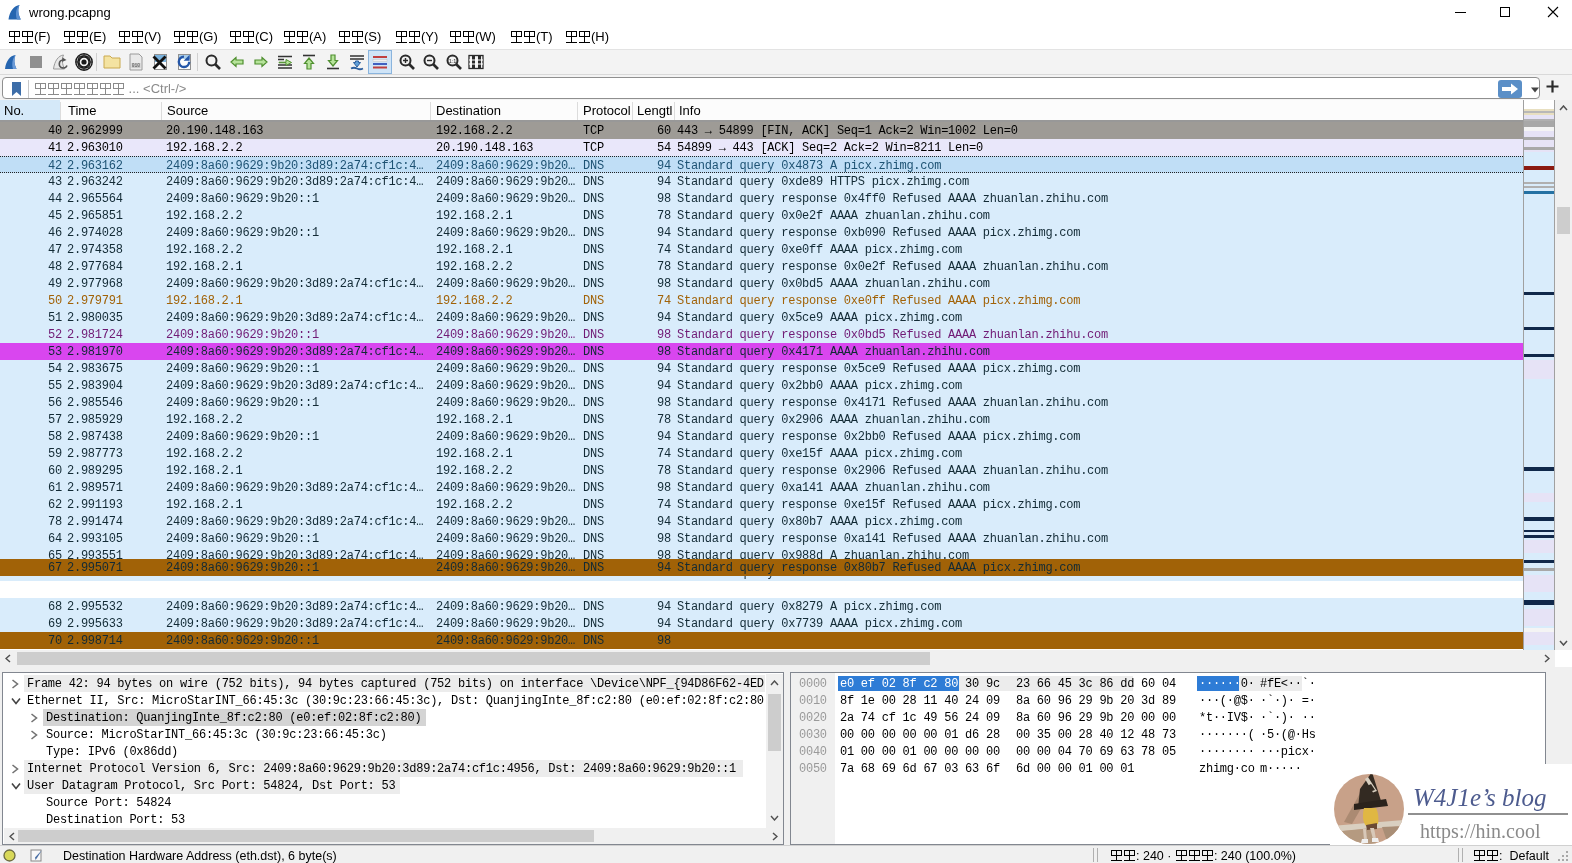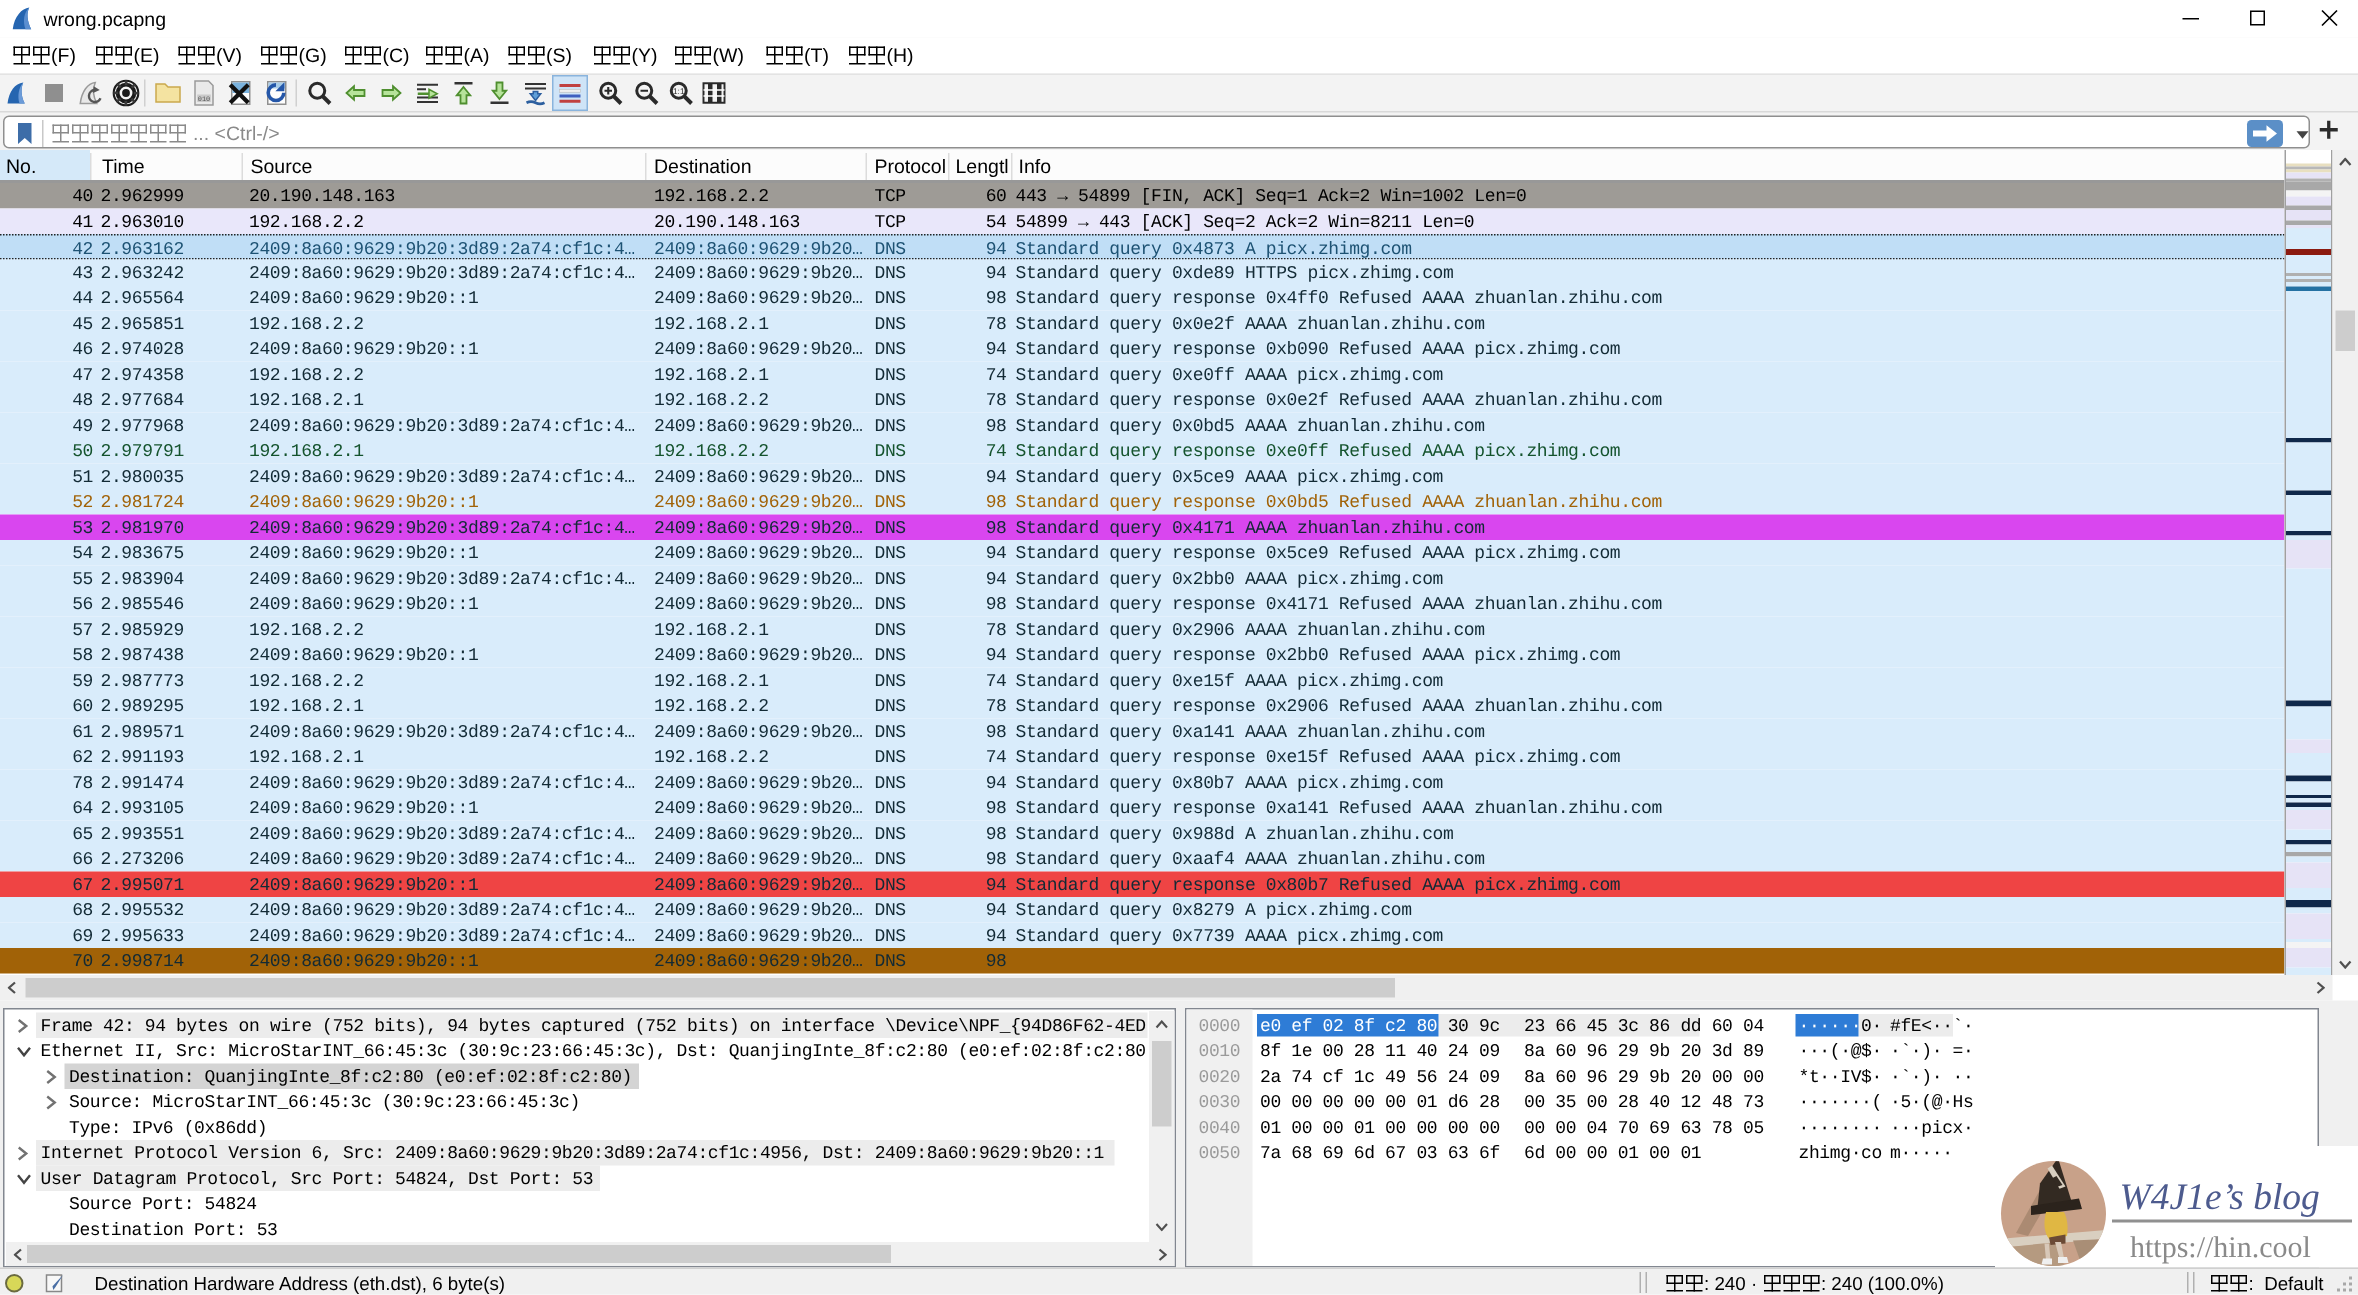--- a/index.html
+++ b/index.html
@@ -211,38 +211,38 @@
     <div class="prow mono" style="top:22px;background:#9e9b96;color:#000"><span class="c-no">40</span><span class="c-t">2.962999</span><span class="c-s">20.190.148.163</span><span class="c-d">192.168.2.2</span><span class="c-p">TCP</span><span class="c-l">60</span><span class="c-i">443 → 54899 [FIN, ACK] Seq=1 Ack=2 Win=1002 Len=0</span></div>
     <div class="prow mono" style="top:39px;background:#e9e7fa;color:#000"><span class="c-no">41</span><span class="c-t">2.963010</span><span class="c-s">192.168.2.2</span><span class="c-d">20.190.148.163</span><span class="c-p">TCP</span><span class="c-l">54</span><span class="c-i">54899 → 443 [ACK] Seq=2 Ack=2 Win=8211 Len=0</span></div>
     <div class="prow mono" style="top:56px;height:17px;background:#c0def6;border-top:1px dotted #222;border-bottom:1px dotted #222;color:#1d5273"><span class="c-no">42</span><span class="c-t">2.963162</span><span class="c-s">2409:8a60:9629:9b20:3d89:2a74:cf1c:4…</span><span class="c-d">2409:8a60:9629:9b20…</span><span class="c-p">DNS</span><span class="c-l">94</span><span class="c-i">Standard query 0x4873 A picx.zhimg.com</span></div>
     <div class="prow mono" style="top:73px;background:#d9ecfb;color:#122a35"><span class="c-no">43</span><span class="c-t">2.963242</span><span class="c-s">2409:8a60:9629:9b20:3d89:2a74:cf1c:4…</span><span class="c-d">2409:8a60:9629:9b20…</span><span class="c-p">DNS</span><span class="c-l">94</span><span class="c-i">Standard query 0xde89 HTTPS picx.zhimg.com</span></div>
     <div class="prow mono" style="top:90px;background:#d9ecfb;color:#122a35"><span class="c-no">44</span><span class="c-t">2.965564</span><span class="c-s">2409:8a60:9629:9b20::1</span><span class="c-d">2409:8a60:9629:9b20…</span><span class="c-p">DNS</span><span class="c-l">98</span><span class="c-i">Standard query response 0x4ff0 Refused AAAA zhuanlan.zhihu.com</span></div>
     <div class="prow mono" style="top:107px;background:#d9ecfb;color:#122a35"><span class="c-no">45</span><span class="c-t">2.965851</span><span class="c-s">192.168.2.2</span><span class="c-d">192.168.2.1</span><span class="c-p">DNS</span><span class="c-l">78</span><span class="c-i">Standard query 0x0e2f AAAA zhuanlan.zhihu.com</span></div>
     <div class="prow mono" style="top:124px;background:#d9ecfb;color:#122a35"><span class="c-no">46</span><span class="c-t">2.974028</span><span class="c-s">2409:8a60:9629:9b20::1</span><span class="c-d">2409:8a60:9629:9b20…</span><span class="c-p">DNS</span><span class="c-l">94</span><span class="c-i">Standard query response 0xb090 Refused AAAA picx.zhimg.com</span></div>
     <div class="prow mono" style="top:141px;background:#d9ecfb;color:#122a35"><span class="c-no">47</span><span class="c-t">2.974358</span><span class="c-s">192.168.2.2</span><span class="c-d">192.168.2.1</span><span class="c-p">DNS</span><span class="c-l">74</span><span class="c-i">Standard query 0xe0ff AAAA picx.zhimg.com</span></div>
     <div class="prow mono" style="top:158px;background:#d9ecfb;color:#122a35"><span class="c-no">48</span><span class="c-t">2.977684</span><span class="c-s">192.168.2.1</span><span class="c-d">192.168.2.2</span><span class="c-p">DNS</span><span class="c-l">78</span><span class="c-i">Standard query response 0x0e2f Refused AAAA zhuanlan.zhihu.com</span></div>
     <div class="prow mono" style="top:175px;background:#d9ecfb;color:#122a35"><span class="c-no">49</span><span class="c-t">2.977968</span><span class="c-s">2409:8a60:9629:9b20:3d89:2a74:cf1c:4…</span><span class="c-d">2409:8a60:9629:9b20…</span><span class="c-p">DNS</span><span class="c-l">98</span><span class="c-i">Standard query 0x0bd5 AAAA zhuanlan.zhihu.com</span></div>
-    <div class="prow mono" style="top:192px;background:#d9ecfb;color:#14532d"><span class="c-no">50</span><span class="c-t">2.979791</span><span class="c-s">192.168.2.1</span><span class="c-d">192.168.2.2</span><span class="c-p">DNS</span><span class="c-l">74</span><span class="c-i">Standard query response 0xe0ff Refused AAAA picx.zhimg.com</span></div>
+    <div class="prow mono" style="top:192px;background:#d9ecfb;color:#a16207"><span class="c-no">50</span><span class="c-t">2.979791</span><span class="c-s">192.168.2.1</span><span class="c-d">192.168.2.2</span><span class="c-p">DNS</span><span class="c-l">74</span><span class="c-i">Standard query response 0xe0ff Refused AAAA picx.zhimg.com</span></div>
     <div class="prow mono" style="top:209px;background:#d9ecfb;color:#122a35"><span class="c-no">51</span><span class="c-t">2.980035</span><span class="c-s">2409:8a60:9629:9b20:3d89:2a74:cf1c:4…</span><span class="c-d">2409:8a60:9629:9b20…</span><span class="c-p">DNS</span><span class="c-l">94</span><span class="c-i">Standard query 0x5ce9 AAAA picx.zhimg.com</span></div>
-    <div class="prow mono" style="top:226px;background:#d9ecfb;color:#a16207"><span class="c-no">52</span><span class="c-t">2.981724</span><span class="c-s">2409:8a60:9629:9b20::1</span><span class="c-d">2409:8a60:9629:9b20…</span><span class="c-p">DNS</span><span class="c-l">98</span><span class="c-i">Standard query response 0x0bd5 Refused AAAA zhuanlan.zhihu.com</span></div>
+    <div class="prow mono" style="top:226px;background:#d9ecfb;color:#701a75"><span class="c-no">52</span><span class="c-t">2.981724</span><span class="c-s">2409:8a60:9629:9b20::1</span><span class="c-d">2409:8a60:9629:9b20…</span><span class="c-p">DNS</span><span class="c-l">98</span><span class="c-i">Standard query response 0x0bd5 Refused AAAA zhuanlan.zhihu.com</span></div>
     <div class="prow mono" style="top:243px;background:#d946ef;color:#122a35"><span class="c-no">53</span><span class="c-t">2.981970</span><span class="c-s">2409:8a60:9629:9b20:3d89:2a74:cf1c:4…</span><span class="c-d">2409:8a60:9629:9b20…</span><span class="c-p">DNS</span><span class="c-l">98</span><span class="c-i">Standard query 0x4171 AAAA zhuanlan.zhihu.com</span></div>
     <div class="prow mono" style="top:260px;background:#d9ecfb;color:#122a35"><span class="c-no">54</span><span class="c-t">2.983675</span><span class="c-s">2409:8a60:9629:9b20::1</span><span class="c-d">2409:8a60:9629:9b20…</span><span class="c-p">DNS</span><span class="c-l">94</span><span class="c-i">Standard query response 0x5ce9 Refused AAAA picx.zhimg.com</span></div>
     <div class="prow mono" style="top:277px;background:#d9ecfb;color:#122a35"><span class="c-no">55</span><span class="c-t">2.983904</span><span class="c-s">2409:8a60:9629:9b20:3d89:2a74:cf1c:4…</span><span class="c-d">2409:8a60:9629:9b20…</span><span class="c-p">DNS</span><span class="c-l">94</span><span class="c-i">Standard query 0x2bb0 AAAA picx.zhimg.com</span></div>
     <div class="prow mono" style="top:294px;background:#d9ecfb;color:#122a35"><span class="c-no">56</span><span class="c-t">2.985546</span><span class="c-s">2409:8a60:9629:9b20::1</span><span class="c-d">2409:8a60:9629:9b20…</span><span class="c-p">DNS</span><span class="c-l">98</span><span class="c-i">Standard query response 0x4171 Refused AAAA zhuanlan.zhihu.com</span></div>
     <div class="prow mono" style="top:311px;background:#d9ecfb;color:#122a35"><span class="c-no">57</span><span class="c-t">2.985929</span><span class="c-s">192.168.2.2</span><span class="c-d">192.168.2.1</span><span class="c-p">DNS</span><span class="c-l">78</span><span class="c-i">Standard query 0x2906 AAAA zhuanlan.zhihu.com</span></div>
     <div class="prow mono" style="top:328px;background:#d9ecfb;color:#122a35"><span class="c-no">58</span><span class="c-t">2.987438</span><span class="c-s">2409:8a60:9629:9b20::1</span><span class="c-d">2409:8a60:9629:9b20…</span><span class="c-p">DNS</span><span class="c-l">94</span><span class="c-i">Standard query response 0x2bb0 Refused AAAA picx.zhimg.com</span></div>
     <div class="prow mono" style="top:345px;background:#d9ecfb;color:#122a35"><span class="c-no">59</span><span class="c-t">2.987773</span><span class="c-s">192.168.2.2</span><span class="c-d">192.168.2.1</span><span class="c-p">DNS</span><span class="c-l">74</span><span class="c-i">Standard query 0xe15f AAAA picx.zhimg.com</span></div>
     <div class="prow mono" style="top:362px;background:#d9ecfb;color:#122a35"><span class="c-no">60</span><span class="c-t">2.989295</span><span class="c-s">192.168.2.1</span><span class="c-d">192.168.2.2</span><span class="c-p">DNS</span><span class="c-l">78</span><span class="c-i">Standard query response 0x2906 Refused AAAA zhuanlan.zhihu.com</span></div>
     <div class="prow mono" style="top:379px;background:#d9ecfb;color:#122a35"><span class="c-no">61</span><span class="c-t">2.989571</span><span class="c-s">2409:8a60:9629:9b20:3d89:2a74:cf1c:4…</span><span class="c-d">2409:8a60:9629:9b20…</span><span class="c-p">DNS</span><span class="c-l">98</span><span class="c-i">Standard query 0xa141 AAAA zhuanlan.zhihu.com</span></div>
     <div class="prow mono" style="top:396px;background:#d9ecfb;color:#122a35"><span class="c-no">62</span><span class="c-t">2.991193</span><span class="c-s">192.168.2.1</span><span class="c-d">192.168.2.2</span><span class="c-p">DNS</span><span class="c-l">74</span><span class="c-i">Standard query response 0xe15f Refused AAAA picx.zhimg.com</span></div>
     <div class="prow mono" style="top:413px;background:#d9ecfb;color:#122a35"><span class="c-no">78</span><span class="c-t">2.991474</span><span class="c-s">2409:8a60:9629:9b20:3d89:2a74:cf1c:4…</span><span class="c-d">2409:8a60:9629:9b20…</span><span class="c-p">DNS</span><span class="c-l">94</span><span class="c-i">Standard query 0x80b7 AAAA picx.zhimg.com</span></div>
     <div class="prow mono" style="top:430px;background:#d9ecfb;color:#122a35"><span class="c-no">64</span><span class="c-t">2.993105</span><span class="c-s">2409:8a60:9629:9b20::1</span><span class="c-d">2409:8a60:9629:9b20…</span><span class="c-p">DNS</span><span class="c-l">98</span><span class="c-i">Standard query response 0xa141 Refused AAAA zhuanlan.zhihu.com</span></div>
     <div class="prow mono" style="top:447px;background:#d9ecfb;color:#122a35"><span class="c-no">65</span><span class="c-t">2.993551</span><span class="c-s">2409:8a60:9629:9b20:3d89:2a74:cf1c:4…</span><span class="c-d">2409:8a60:9629:9b20…</span><span class="c-p">DNS</span><span class="c-l">98</span><span class="c-i">Standard query 0x988d A zhuanlan.zhihu.com</span></div>
     <div class="prow mono" style="top:464px;background:#d9ecfb;color:#122a35"><span class="c-no">66</span><span class="c-t">2.273206</span><span class="c-s">2409:8a60:9629:9b20:3d89:2a74:cf1c:4…</span><span class="c-d">2409:8a60:9629:9b20…</span><span class="c-p">DNS</span><span class="c-l">98</span><span class="c-i">Standard query 0xaaf4 AAAA zhuanlan.zhihu.com</span></div>
-    <div class="prow mono" style="top:481px;background:#ef4444;color:#122a35"><span class="c-no">67</span><span class="c-t">2.995071</span><span class="c-s">2409:8a60:9629:9b20::1</span><span class="c-d">2409:8a60:9629:9b20…</span><span class="c-p">DNS</span><span class="c-l">94</span><span class="c-i">Standard query response 0x80b7 Refused AAAA picx.zhimg.com</span></div>
+    <div class="prow mono" style="top:459px;background:#a16207;color:#122a35"><span class="c-no">67</span><span class="c-t">2.995071</span><span class="c-s">2409:8a60:9629:9b20::1</span><span class="c-d">2409:8a60:9629:9b20…</span><span class="c-p">DNS</span><span class="c-l">94</span><span class="c-i">Standard query response 0x80b7 Refused AAAA picx.zhimg.com</span></div>
     <div class="prow mono" style="top:498px;background:#d9ecfb;color:#122a35"><span class="c-no">68</span><span class="c-t">2.995532</span><span class="c-s">2409:8a60:9629:9b20:3d89:2a74:cf1c:4…</span><span class="c-d">2409:8a60:9629:9b20…</span><span class="c-p">DNS</span><span class="c-l">94</span><span class="c-i">Standard query 0x8279 A picx.zhimg.com</span></div>
     <div class="prow mono" style="top:515px;background:#d9ecfb;color:#122a35"><span class="c-no">69</span><span class="c-t">2.995633</span><span class="c-s">2409:8a60:9629:9b20:3d89:2a74:cf1c:4…</span><span class="c-d">2409:8a60:9629:9b20…</span><span class="c-p">DNS</span><span class="c-l">94</span><span class="c-i">Standard query 0x7739 AAAA picx.zhimg.com</span></div>
     <div class="prow mono" style="top:532px;background:#a16207;color:#122a35"><span class="c-no">70</span><span class="c-t">2.998714</span><span class="c-s">2409:8a60:9629:9b20::1</span><span class="c-d">2409:8a60:9629:9b20…</span><span class="c-p">DNS</span><span class="c-l">98</span></div>
   </div>
 <div class="sbtrack abs" style="left:0;top:650px;width:1555px;height:17px">
     <svg class="abs" style="left:5px;top:4px" width="6" height="9" viewBox="0 0 6 9">
       <path d="M5,1 L1,4.5 L5,8" fill="none" stroke="#505050" stroke-width="1.5"></path>
     </svg>
     <div class="sbthumb" style="left:17px;top:2px;width:913px;height:13px"></div>
     <svg class="abs" style="left:1544px;top:4px" width="6" height="9" viewBox="0 0 6 9">

